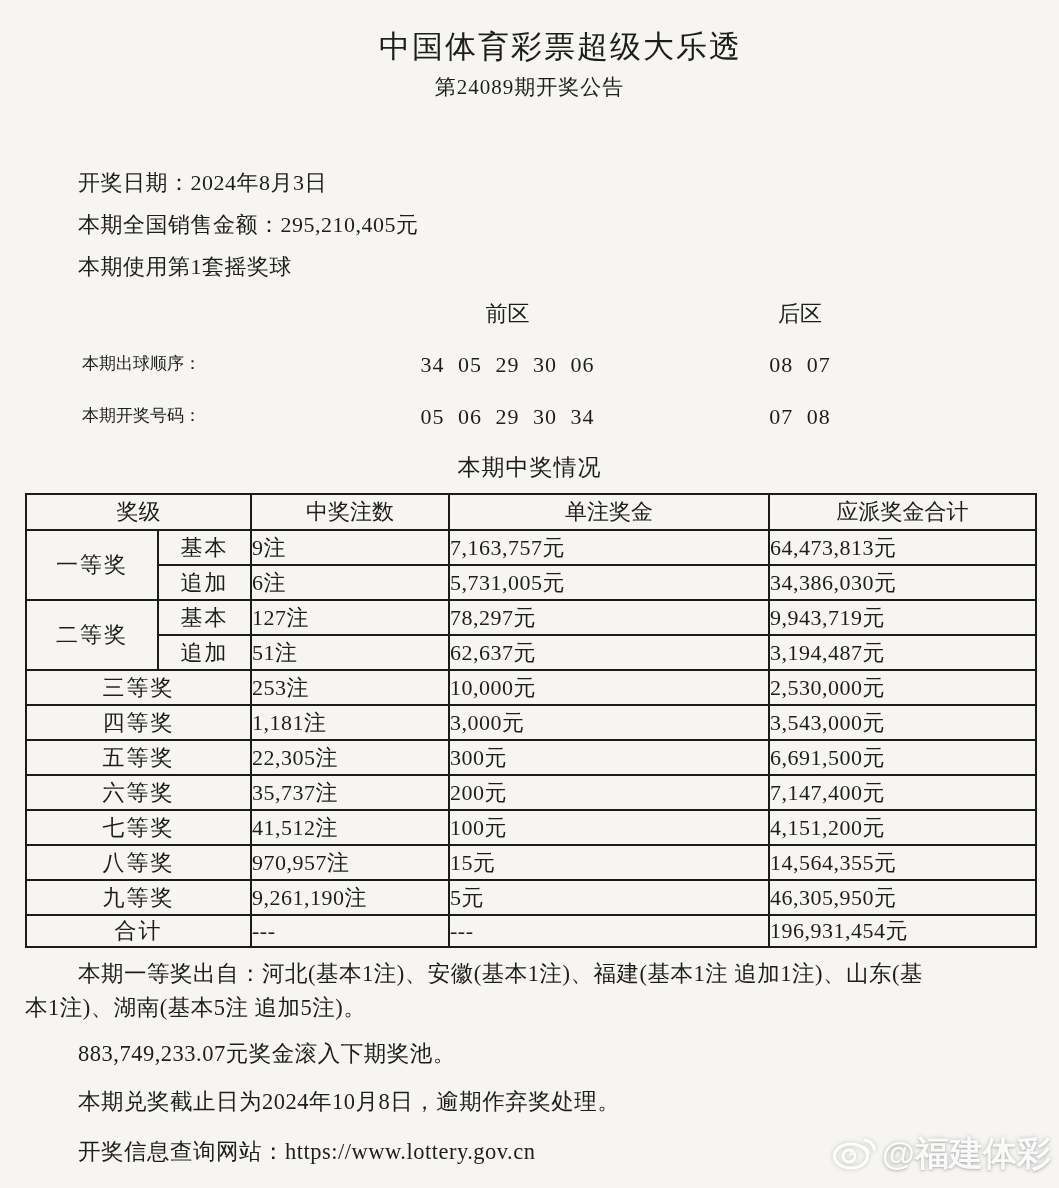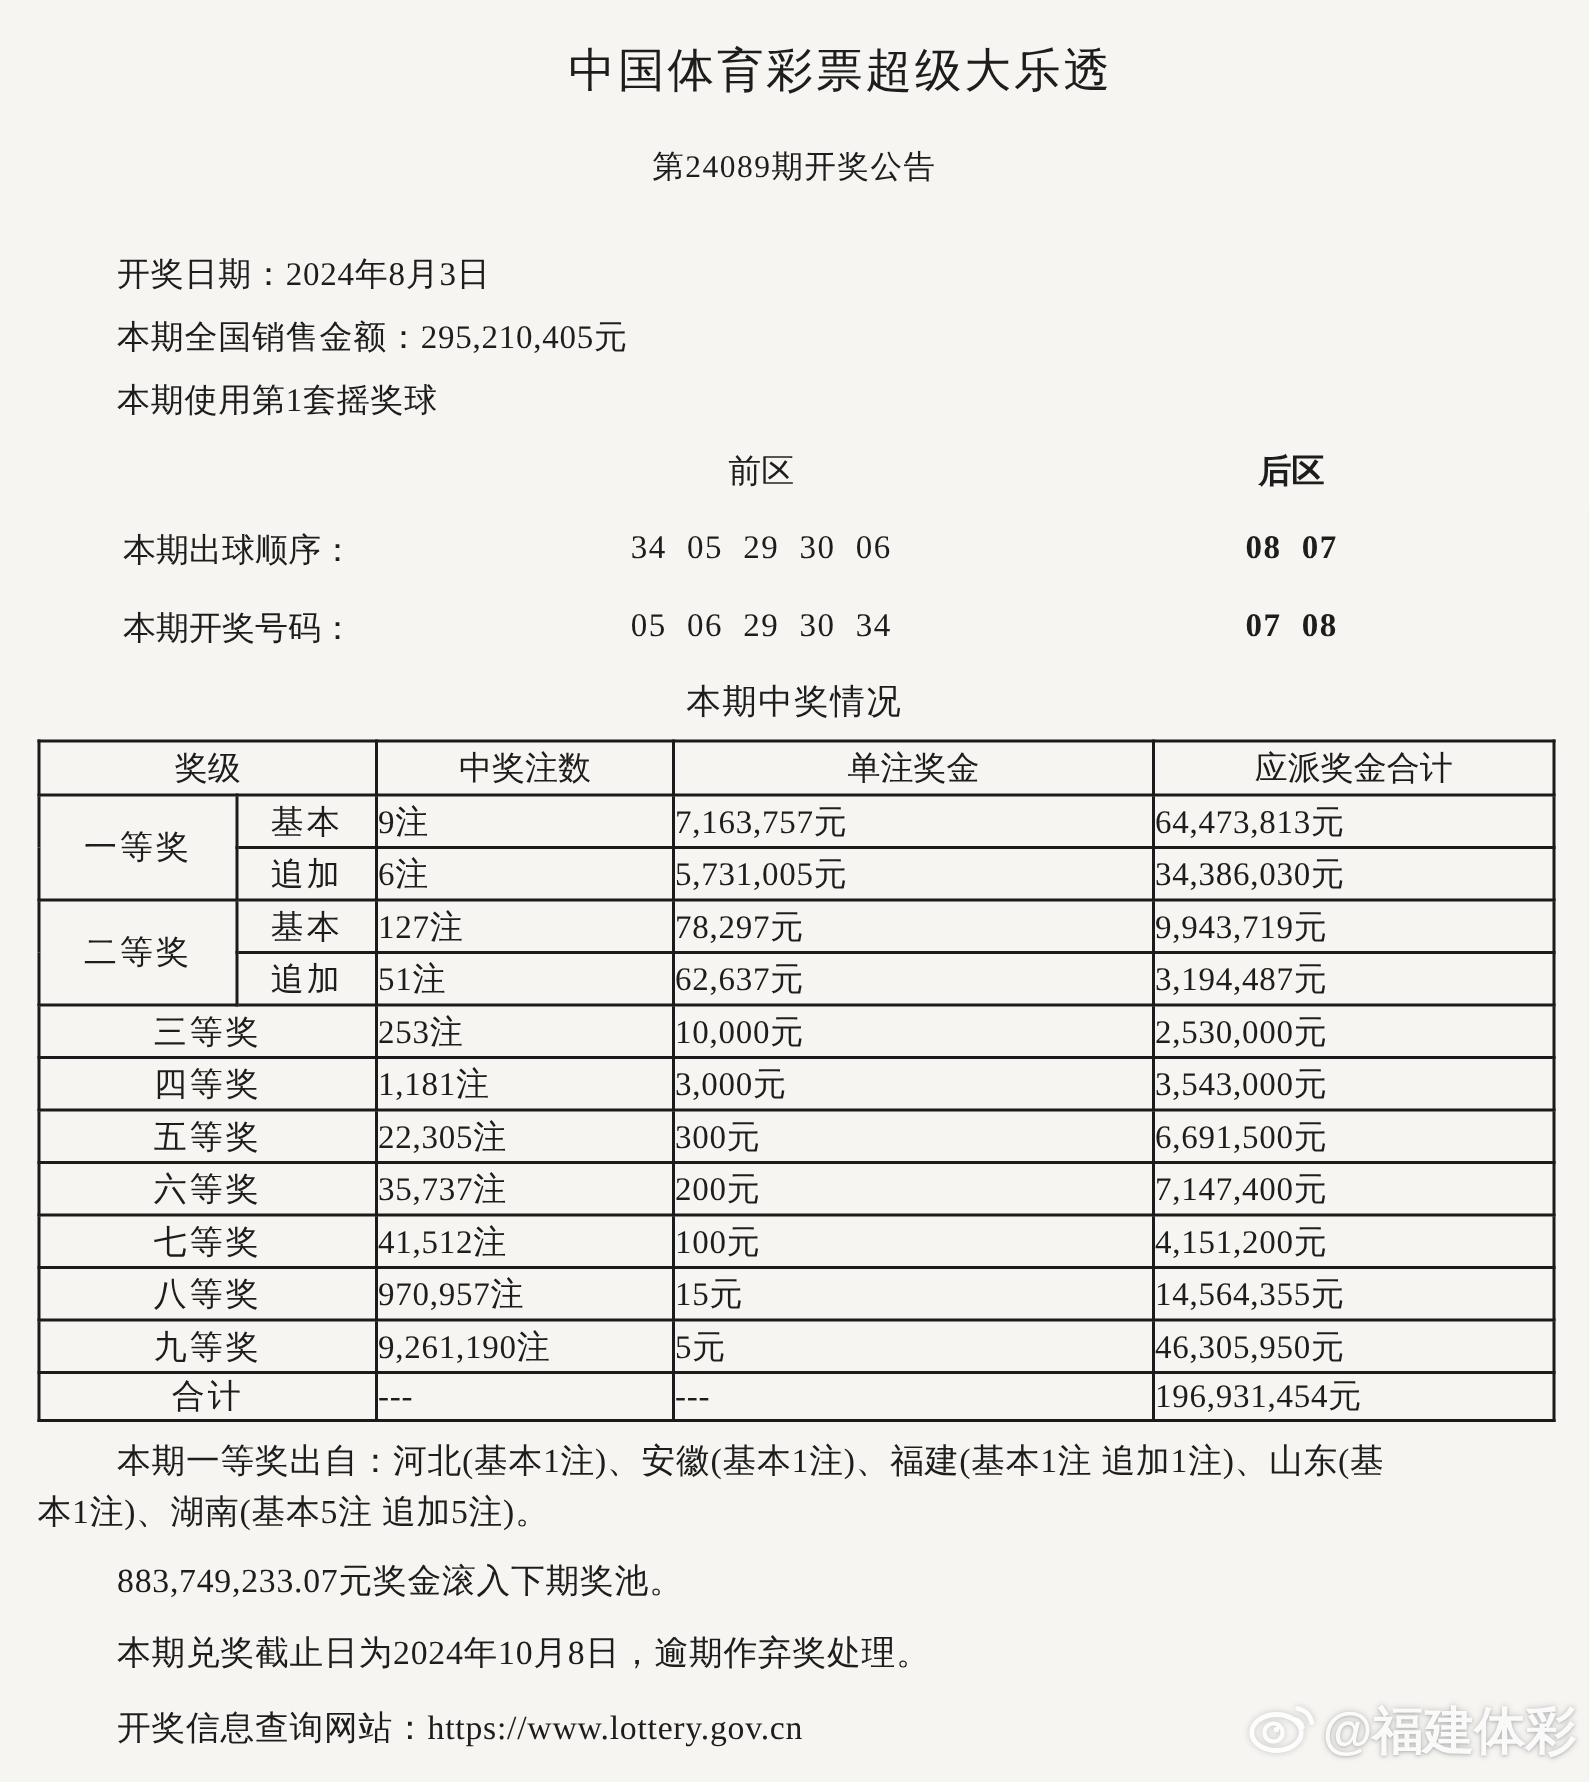--- a/index.html
+++ b/index.html
@@ -11,25 +11,25 @@
     position:relative;
     width:1059px; height:1188px;
     background:#f6f5f2;
     color:#1d1d1d;
     overflow:hidden;
     margin:0 auto;
   }
   .abs { position:absolute; }
   .center { left:0; width:100%; text-align:center; }
   .doc-title { top:26px; font-size:31px; letter-spacing:2px;padding-left:31px; }
-  .doc-subtitle { top:73px; font-size:21px; letter-spacing:1px;margin-top:24px; }
+  .doc-subtitle { top:73px; font-size:21px; letter-spacing:1px; }
   .info-line { left:78px; font-size:22px; letter-spacing:0.5px; }
   .zone-front { left:400px; width:215px; text-align:center; font-size:22px; }
-  .zone-back  { left:796px; width:130px; text-align:center; font-size:22px;font-weight:bold; }
-  .row-label  { left:82px; font-size:22px; }
+  .zone-back  { left:735px; width:130px; text-align:center; font-size:22px; }
+  .row-label  { left:82px; font-size:17px; }
   .balls { word-spacing:7px; letter-spacing:1px; }
   .section-title { top:452px; font-size:23px; letter-spacing:1px; }
 
   table.prize {
     position:absolute; left:25px; top:493px;
     width:1010px;
     border-collapse:collapse;
     table-layout:fixed;
     font-size:22px;
   }

